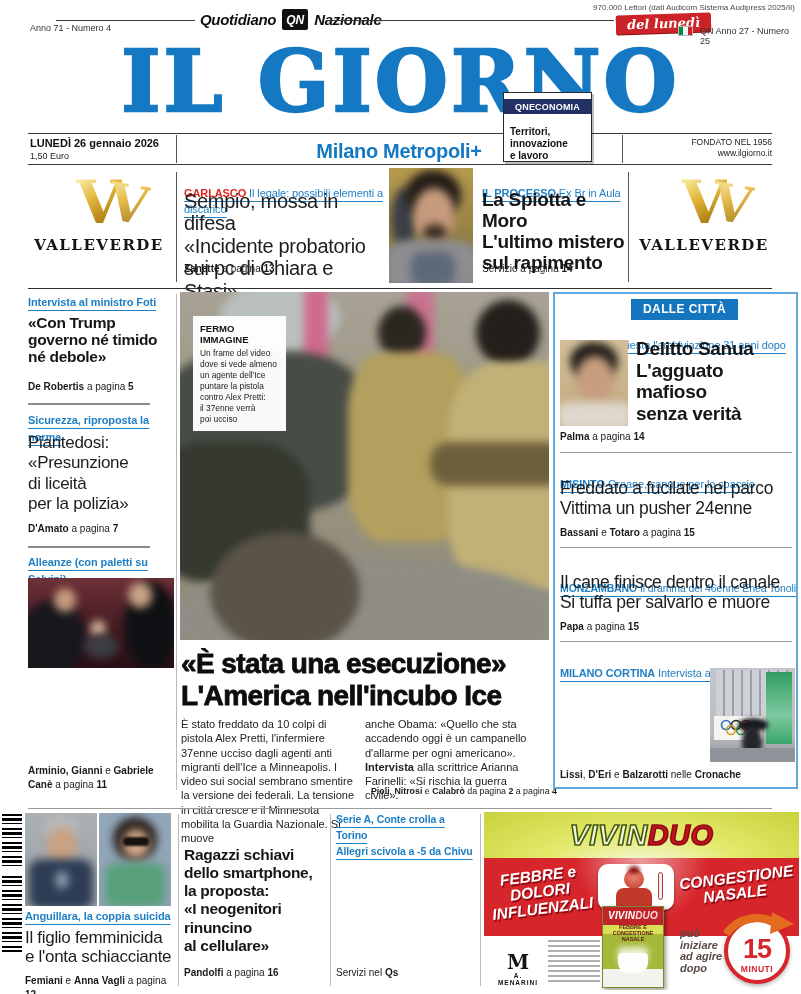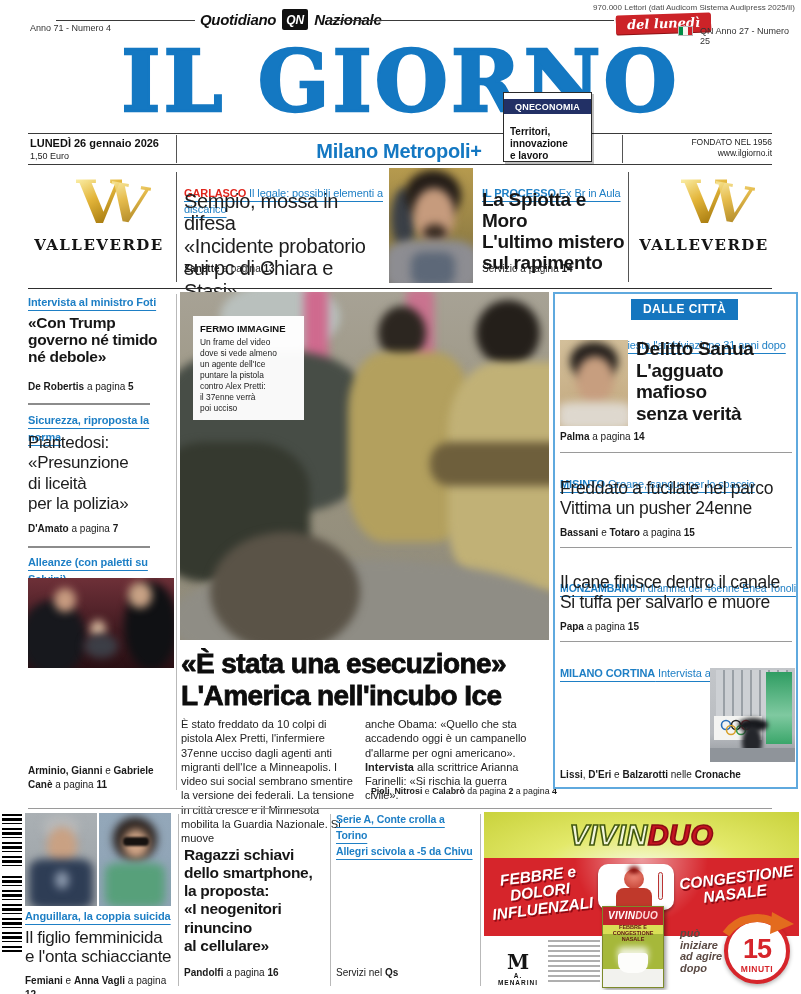--- a/index.html
+++ b/index.html
@@ -228,21 +228,21 @@
     <i style="left:-20px;top:60px;width:210px;height:160px;background:#474d46;border-radius:35%;"></i>
     <i style="left:-30px;top:150px;width:160px;height:140px;background:#35392f;border-radius:35%;"></i>
     <i style="left:198px;top:14px;width:48px;height:54px;background:#2c2620;"></i>
     <i style="left:168px;top:60px;width:124px;height:190px;background:#b3a05e;border-radius:30%;"></i>
     <i style="left:296px;top:8px;width:64px;height:66px;background:#241f1a;"></i>
     <i style="left:268px;top:70px;width:170px;height:230px;background:#c1b176;border-radius:30%;"></i>
     <i style="left:250px;top:150px;width:150px;height:44px;background:#6e5f3c;border-radius:20px;"></i>
     <i style="left:-10px;top:268px;width:400px;height:120px;background:#8f8d85;"></i>
     <i style="left:30px;top:240px;width:150px;height:120px;background:#5a5347;"></i>
   </div>
-  <div class="caption-box" style="left:193px;top:316px;width:111px;">
+  <div class="caption-box" style="left:193px;top:316px;width:93px;">
     <div class="t">FERMO IMMAGINE</div>
     <div class="c">Un frame del video
 dove si vede almeno
 un agente dell'Ice
 puntare la pistola
 contro Alex Pretti:
 il 37enne verrà
 poi ucciso</div>
   </div>
 

